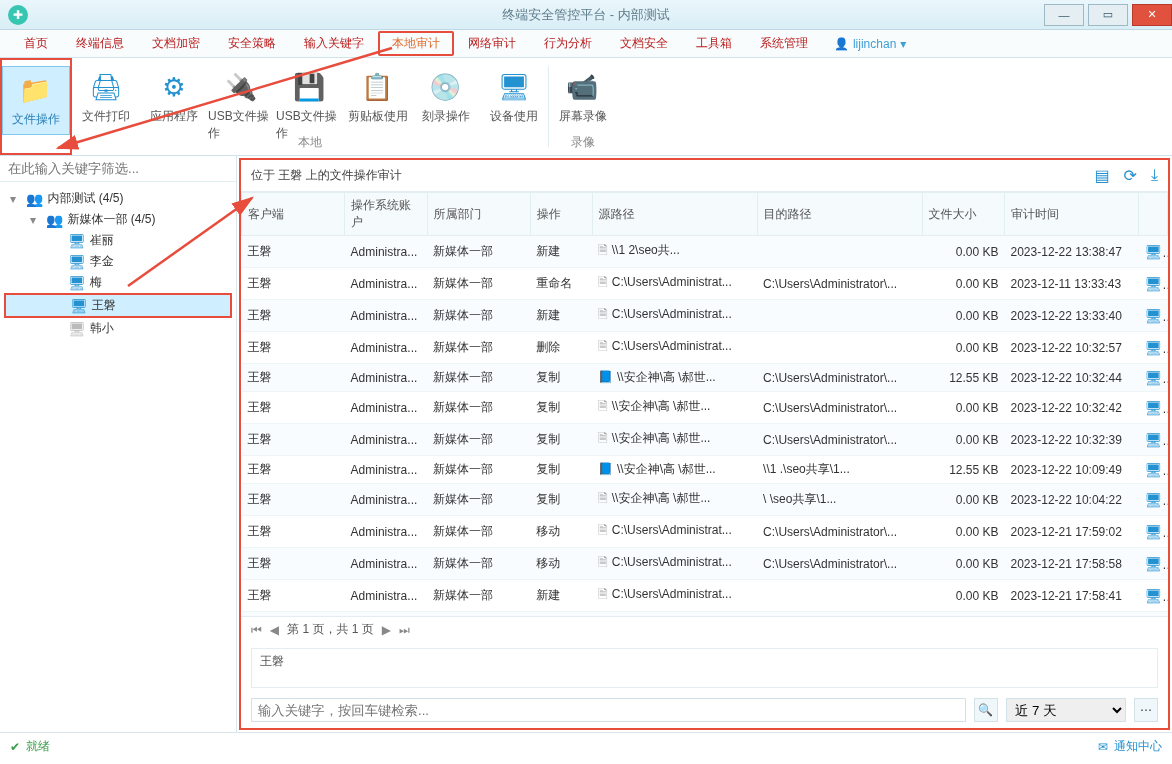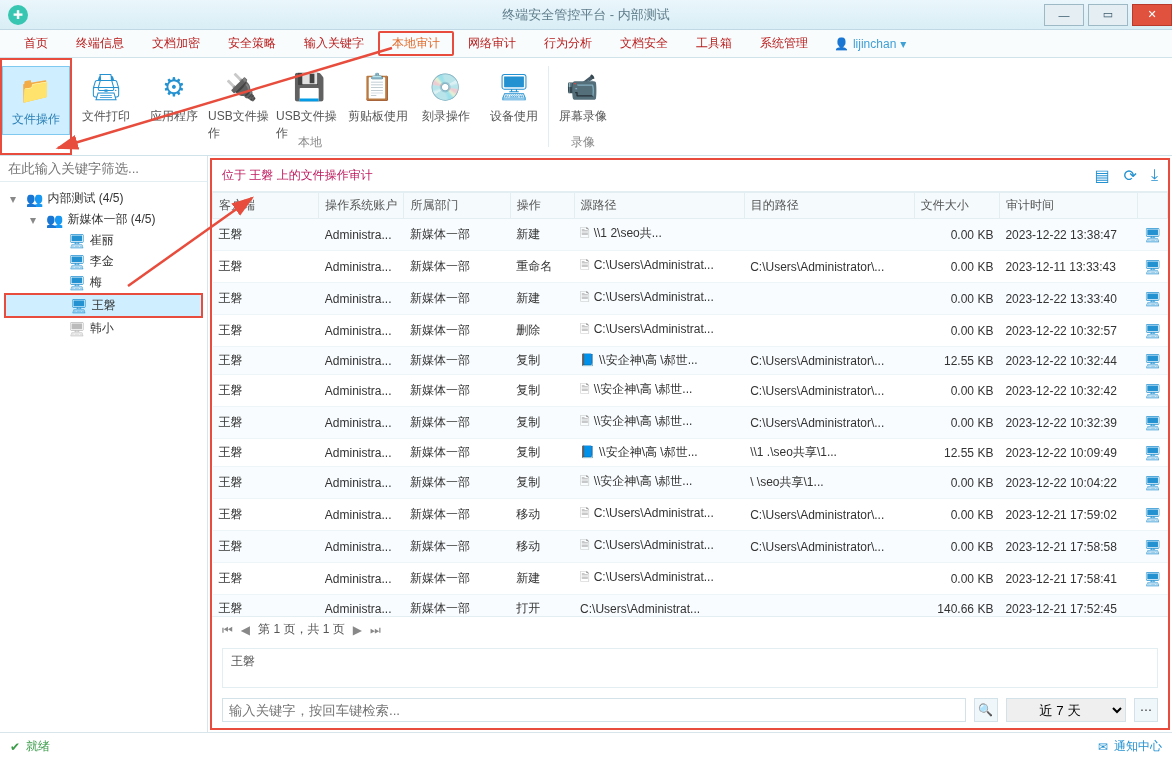--- a/index.html
+++ b/index.html
@@ -20,50 +20,50 @@
 .ribbon-items{ display:flex;}
 .ribbon-item{ width:68px; display:flex;flex-direction:column;align-items:center; gap:4px; padding:6px 0; font-size:12px; color:#555;}
 .ribbon-item .ri-icon{ width:34px; height:34px; display:flex;align-items:center;justify-content:center; font-size:26px;}
 .ribbon-item.selected{ background:#cfeeff; border:1px solid #7fc8f0; color:#2a7fb5;}
 .ribbon-item.selected .ri-icon{color:#2492d1;}
 .ri-icon{color:#2492d1;}
 .ribbon-group-label{ position:absolute; bottom:4px; left:0; right:0; text-align:center; color:#888;}
 .ribbon-sep{ width:1px;background:#e2edf2; margin:8px 0;}
 .ribbon-group.first{ border:2px solid #e74c3c;}
 .content{ display:flex; height:576px;}
-.sidebar{ width:208px; border-right:1px solid #d8e6ec; display:flex;flex-direction:column;}
+.sidebar{ width:237px; border-right:1px solid #d8e6ec; display:flex;flex-direction:column;}
 .sidebar-search{ border-bottom:1px solid #e3eef3; height:26px;}
 .sidebar-search input{ width:100%; height:100%; border:none; padding:0 8px; outline:none; color:#999;}
 .tree{ padding:6px 4px; font-size:12px; position:relative;}
 .tree-item{ display:flex;align-items:center; padding:2px 0 2px 6px; gap:4px;}
 .tree-item .exp{ width:12px; color:#888;}
 .tree-item .ticon{ color:#2492d1; font-size:14px;}
 .tree-item.level1{ padding-left:6px;}
 .tree-item.level2{ padding-left:26px;}
 .tree-item.level3{ padding-left:48px;}
 .tree-item.sel{ background:#cfeeff;}
 .tree-item.boxed{ border:2px solid #e74c3c;}
 .main{ flex:1; display:flex;flex-direction:column; border:2px solid #e74c3c; margin:2px;}
 .main-top{ border-bottom:1px solid #e3eef3; padding:6px 10px; display:flex;align-items:center;}
-.main-top-title{ color:#be185d;}
+.main-top-title{ color:#404040;}
 .main-top-icons{ margin-left:auto; display:flex; gap:14px; color:#2492d1; font-size:16px;}
 .grid{ flex:1; overflow:auto; border-bottom:1px solid #e3eef3;}
 table{ border-collapse:collapse; width:100%; table-layout:fixed;}
 th{ background:#f5fafc; border:1px solid #e3eef3; text-align:left; padding:4px 6px; font-weight:normal; color:#555;}
 td{ border-bottom:1px solid #eef5f8; padding:5px 6px; white-space:nowrap; overflow:hidden; text-overflow:ellipsis;}
 tr:nth-child(odd) td{ background:#f9fcfe;}
 .mon-icon{ color:#2492d1; font-size:14px;}
 .file-icon{ color:#999; margin-right:4px; font-size:12px;}
 .pager{ padding:4px 10px; display:flex;align-items:center; gap:8px; color:#555;}
 .pager span.btn{ color:#888;}
 .detail-box{ border:1px solid #e3eef3; margin:6px 10px; height:40px; padding:4px 8px; color:#555;}
 .search-row{ display:flex; gap:8px; padding:4px 10px 6px 10px;}
 .search-row input{ flex:1; border:1px solid #d3e2e9; height:24px; padding:0 6px; color:#737373;}
 .search-row .sbtn{ width:24px;height:24px;border:1px solid #d3e2e9;background:#f0f7fa;display:flex;align-items:center;justify-content:center;}
-.search-row select{ width:120px; border:1px solid #d3e2e9; height:24px; padding:0 4px;text-align:center;}
+.search-row select{ width:120px; border:1px solid #d3e2e9; height:24px; padding:0 4px;}
 .status-bar{ height:28px; border-top:1px solid #d8e6ec; display:flex;align-items:center; padding:0 10px; color:#3b9c4a;}
 .status-bar .chk{ color:#3b9c4a; margin-right:6px;}
 .status-bar .right{ margin-left:auto; color:#2492d1; display:flex;align-items:center;gap:6px;}
 svg.annot{ position:absolute; top:0;left:0; pointer-events:none;}
 .outer{ position:relative; width:1172px;height:764px;}
 </style>
 </head>
 <body>
 <div class="outer">
 

